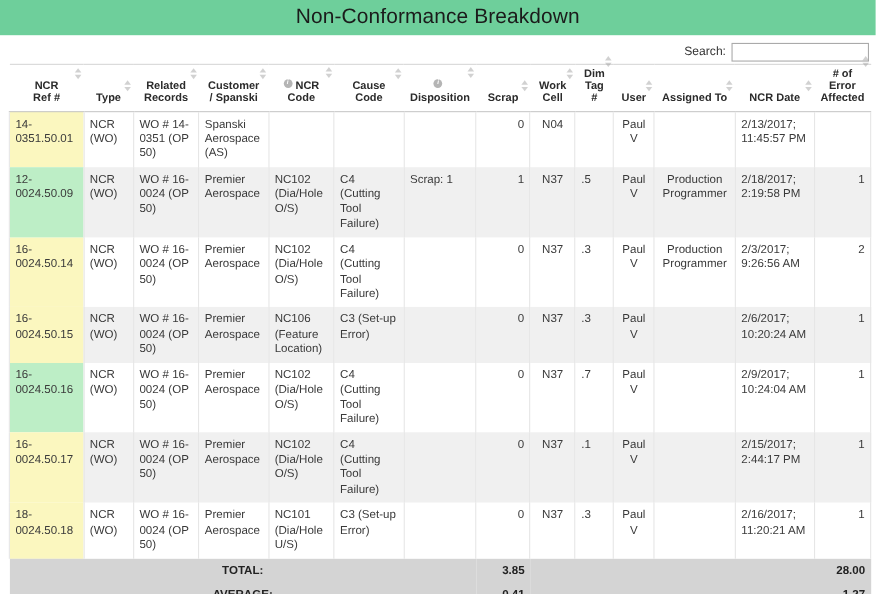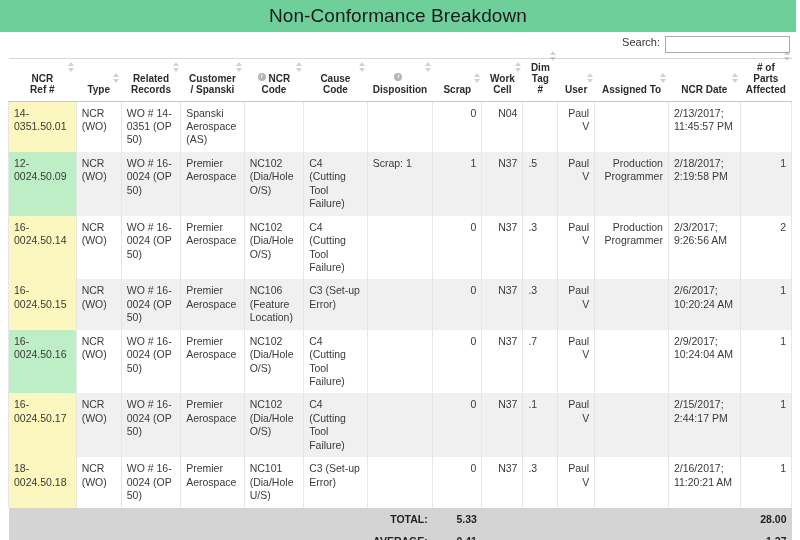--- a/index.html
+++ b/index.html
@@ -28,20 +28,21 @@
     font-size: 19px;
     color: #1b1b1b;
     font-weight: 400;
     letter-spacing: 0.1px;
   }
 
   
   .search-row {
     height: 26px;
     display: flex;
+    align-items: center;
     justify-content: flex-end;
     padding-right: 6px;
     padding-top: 4px;
   }
   .search-label {
     font-size: 11px;
     color: #333;
     margin-right: 5px;
   }
   .search-input {
@@ -137,33 +138,33 @@
   }
   tbody tr.even td { background: #ffffff; }
   tbody tr.odd  td { background: #f0f0f0; }
 
   td.c-ref { border-left: none; font-size: 10.5px; }
   td.ref-yellow { background: #fbf7bf !important; color: #4a4a33; }
   td.ref-green  { background: #bdeec6 !important; color: #33503a; }
 
   .lnk { color: #5b5bd6; }
   .num { text-align: right; }
-  .ctr { text-align: right; }
+  .ctr { text-align: center; }
 
   
   table.grid tfoot td {
     background: #d4d4d4;
     font-size: 10.5px;
     font-weight: bold;
     color: #222;
     padding: 5px 5px;
     border: none;
     height: 19px;
   }
-  tfoot td.lbl { padding-left: 14px; text-align: right; }
+  tfoot td.lbl { padding-left: 14px; text-align: center; }
   tfoot td.num { text-align: right; }
 </style>
 </head>
 <body>
 
 <div id="app">
 
   <div class="title-bar">
     <div class="title">Non-Conformance Breakdown</div>
   </div>
@@ -277,21 +278,21 @@
 
           <th>
               <span class="th-inner">
             <span>NCR Date</span>
             <i class="sort-arrow"></i></span>
             </th>
 
           <th>
               <span class="th-inner">
             <span># of</span><br>
-            <span>Parts</span><br>
+            <span>Error</span><br>
             <span>Affected</span>
             <i class="sort-arrow"></i></span>
             </th>
         </tr>
       </thead>
 
       <tbody id="tbody">
           <tr class="even">
             <td class="c-ref ref-yellow">14-0351.50.01</td>
             <td>NCR (WO)</td>
@@ -402,21 +403,21 @@
             <td class="ctr lnk">Paul V</td>
             <td class="ctr lnk"></td>
             <td>2/16/2017; 11:20:21 AM</td>
             <td class="num">1</td>
           </tr>
         </tbody>
 
       <tfoot>
         <tr>
           <td class="lbl" colspan="7">TOTAL:</td>
-          <td class="num">5.33</td>
+          <td class="num">3.85</td>
           <td colspan="5"></td>
           <td class="num">28.00</td>
         </tr>
         <tr>
           <td class="lbl" colspan="7">AVERAGE:</td>
           <td class="num">0.41</td>
           <td colspan="5"></td>
           <td class="num">1.27</td>
         </tr>
       </tfoot>

